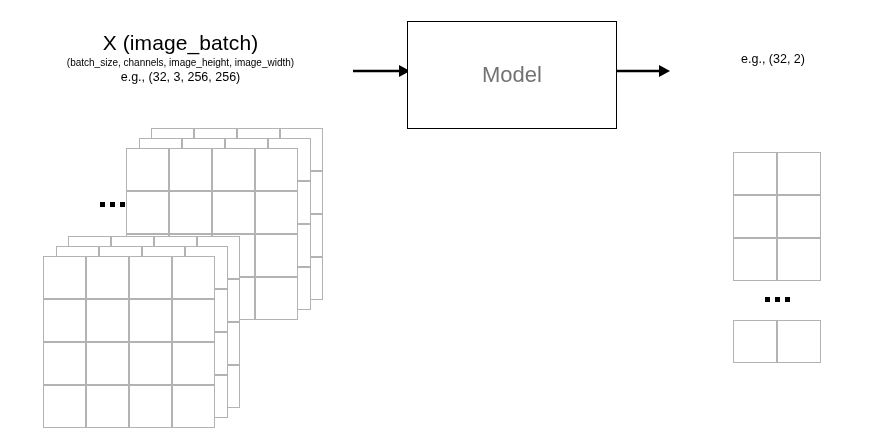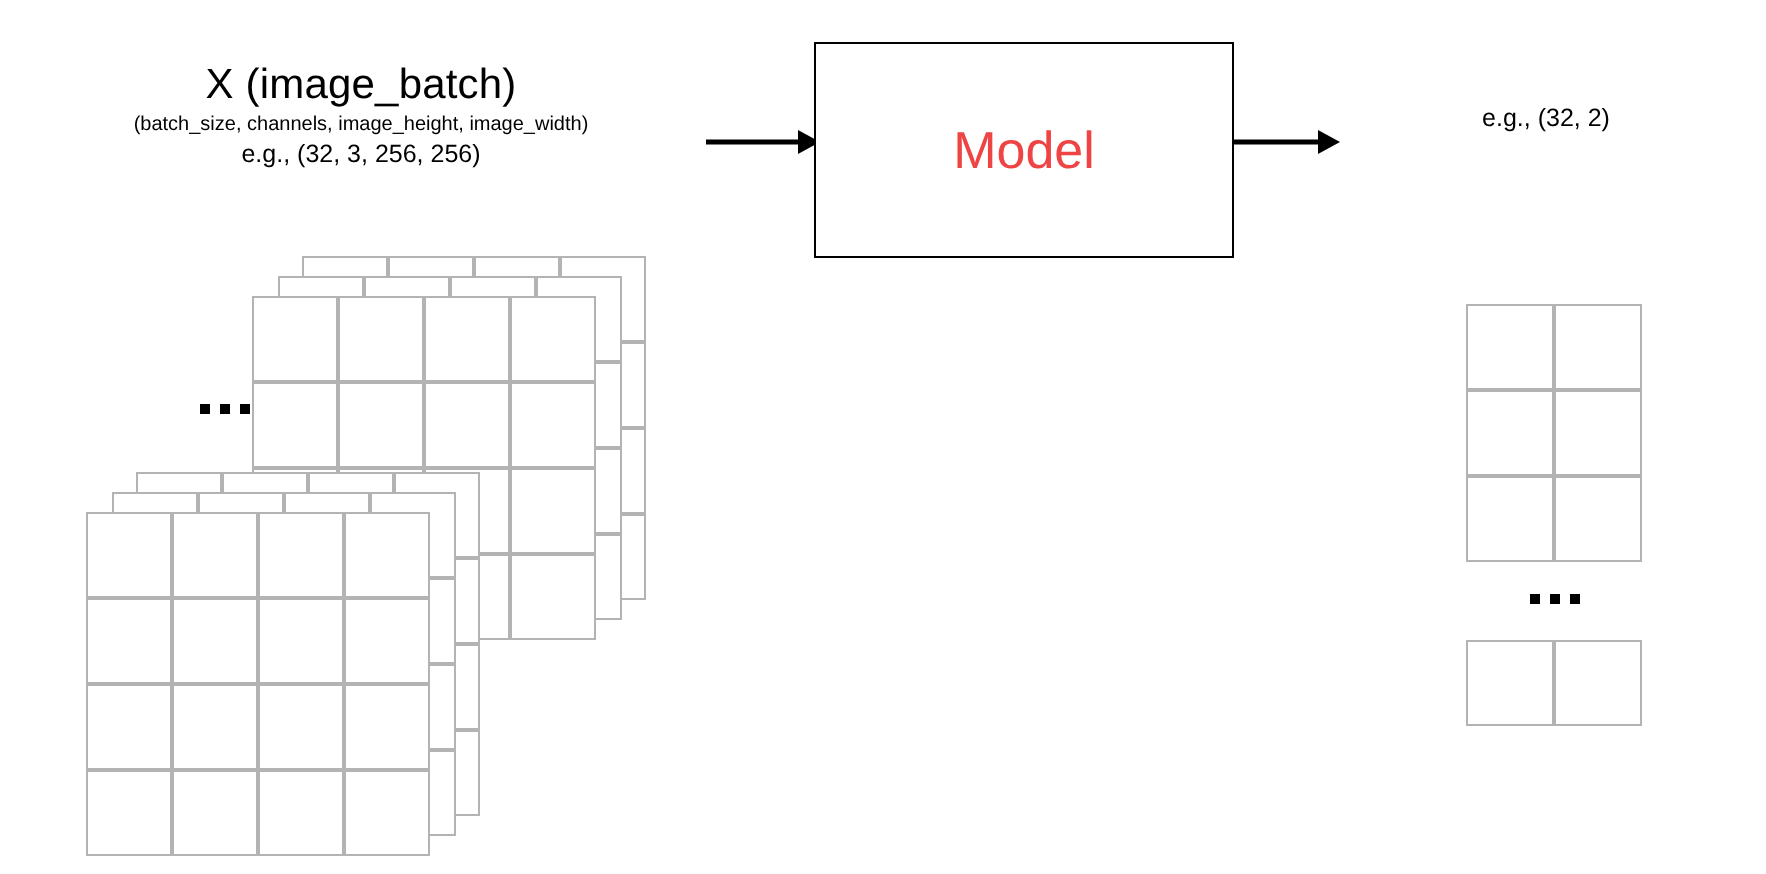--- a/index.html
+++ b/index.html
@@ -41,24 +41,24 @@
     font-size: 10px;
     line-height: 15px;
   }
   .label-eg {
     font-size: 12.5px;
     line-height: 15px;
   }
 
   .box-label {
     position: absolute;
-    font-size: 26px;
+    font-size: 22px;
     line-height: 26px;
     white-space: nowrap;
-    color: #ef4444;
+    color: #737373;
   }
 
   
   .model-box {
     position: absolute;
     border: 1.6px solid #000000;
     background: #ffffff;
     box-sizing: border-box;
   }
 

